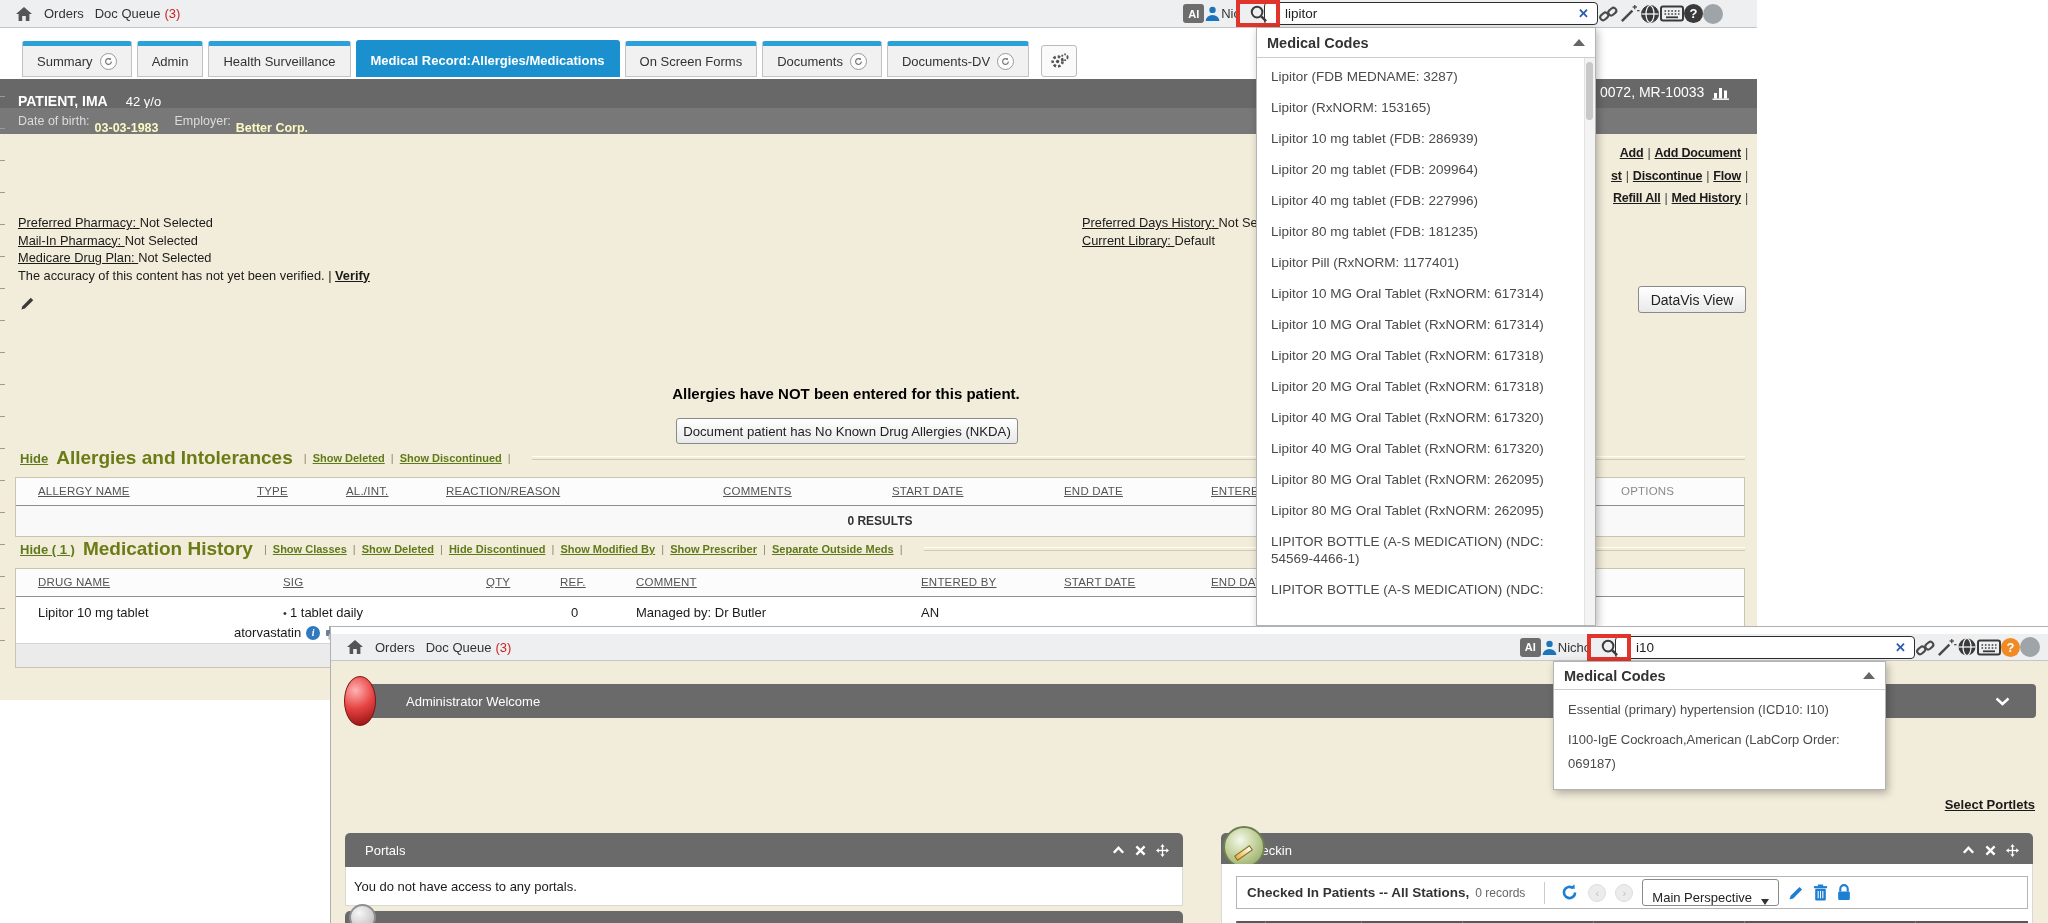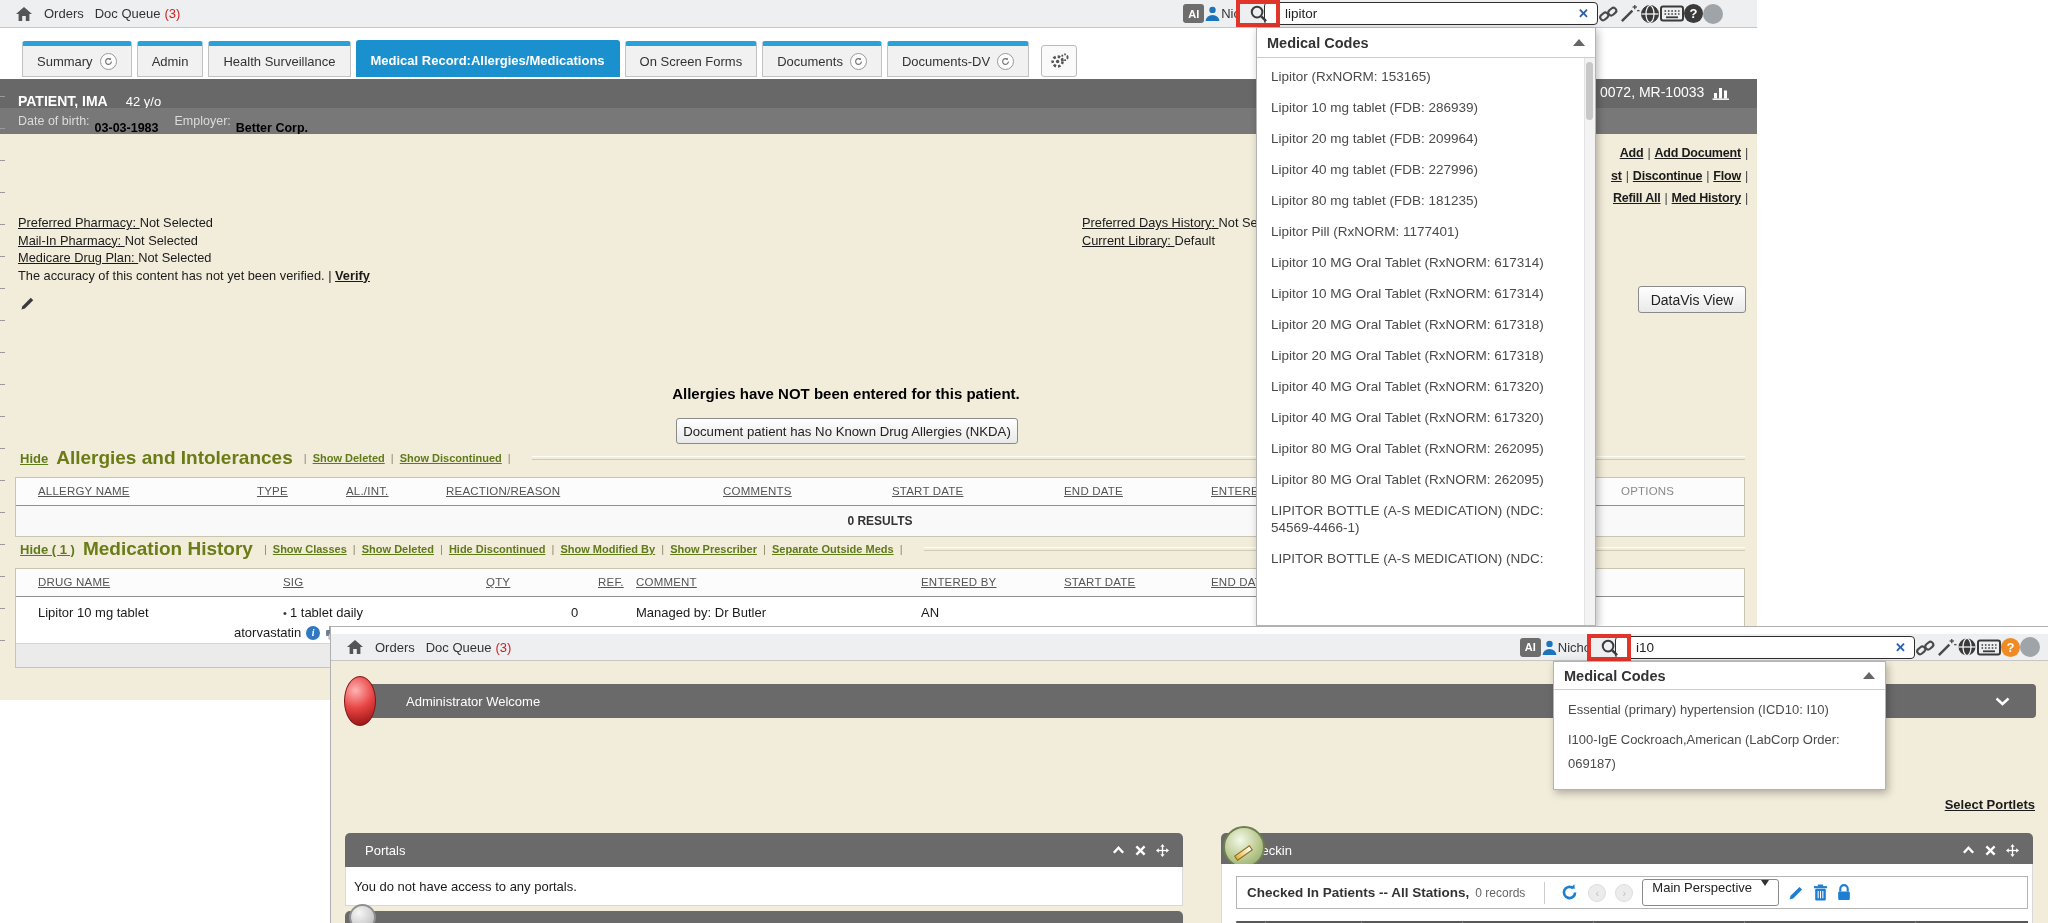--- a/index.html
+++ b/index.html
@@ -30,21 +30,21 @@
   .tab.active{background:#1b90ce;border-color:#1b90ce;color:#fff;font-weight:bold;height:31px}
   .tab-badge{width:15px;height:15px;border:1px solid #9a9a9a;border-radius:50%;background:#fdfdfd;display:flex;align-items:center;justify-content:center;flex:none}
   .tool-btn{width:34px;height:30px;border:1px solid #bbb;background:#fafafa;border-radius:3px;display:flex;align-items:center;justify-content:center;margin-left:7px}
 
   
   .pbanner1{left:0;top:79px;width:1757px;height:44px;background:#686868;color:#fff;display:flex;align-items:center;padding-left:18px;box-sizing:border-box}
   .pbanner1 .pname{font-weight:bold;font-size:14px}
   .pbanner1 .page{font-size:13px;margin-left:18px}
   .pbanner-ids{position:absolute;left:1600px;top:5px;display:flex;align-items:center;gap:8px;font-size:14px}
   .pbanner2{left:0;top:108px;width:1757px;height:26px;background:#787878;color:#dcdcdc;display:flex;align-items:center;padding-left:18px;font-size:12.5px;box-sizing:border-box}
-  .pbanner2 b{color:#000000;margin:14px 16px 0 5px}
+  .pbanner2 b{color:#fef9c3;margin:14px 16px 0 5px}
 
   .beige{left:0;top:134px;width:1757px;height:566px;background:#f2ecda}
   .left-ruler{left:0;top:96px;width:5px;height:570px;background:repeating-linear-gradient(to bottom,#9a9a9a 0 1px,transparent 1px 32px)}
 
   
   .ulink{text-decoration:underline}
   .act-links{left:1450px;top:142px;width:302px;text-align:right;font-weight:bold;font-size:12.5px;color:#1a1a1a;line-height:22.5px;letter-spacing:-0.2px}
   .pipe::after{content:"|"}
   .pipe{font-weight:normal;color:#444;margin:0 4px}
   .info-block{font-size:12.8px;line-height:17.5px;color:#1a1a1a}
@@ -102,21 +102,21 @@
   #checkin{left:890px;top:206px;width:812px;height:91px}
   #checkin .portlet-head{padding-left:24px}
   .shell-icon{position:absolute;left:2px;top:-7px;width:42px;height:42px;border-radius:50%;background:radial-gradient(circle at 40% 32%,#f4f8e8,#b9c98f 55%,#879c5e);border:2px solid #6e7f52;box-sizing:border-box}
   .shell-pen{position:absolute;left:9px;top:22px;width:17px;height:4px;background:linear-gradient(90deg,#e8b23a,#fff);transform:rotate(-35deg);border:1px solid #8a6a1a}
   .ck-body{position:absolute;left:0;top:31px;width:812px;height:60px;background:#fff;border:1px solid #d8d8d8;border-top:none;box-sizing:border-box}
   .ck-toolbar{position:absolute;left:14px;top:12px;width:792px;height:33px;border:1px solid #b5b5b5;display:flex;align-items:center;padding:0 10px;box-sizing:border-box;gap:9px}
   .ck-summary{font-weight:bold;font-size:13.5px;color:#333;white-space:nowrap}
   .ck-records{font-size:12px;color:#666;margin-left:-3px;white-space:nowrap}
   .ck-divider{width:1px;height:22px;background:#ccc;margin:0 6px 0 10px}
   .nav-circle{width:18px;height:18px;border-radius:50%;background:#ececec;border:1px solid #ddd;color:#c2c2c2;font-size:11px;display:flex;align-items:center;justify-content:center;box-sizing:border-box}
-  .perspective{border:1px solid #8a8a8a;border-radius:3px;height:25px;display:flex;align-items:flex-start;padding:0 9px;font-size:13px;color:#222;gap:9px;background:#fff}
+  .perspective{border:1px solid #8a8a8a;border-radius:3px;height:25px;display:flex;align-items:flex-end;padding:0 9px;font-size:13px;color:#222;gap:9px;background:#fff}
   .tri-down{width:0;height:0;border-left:4.5px solid transparent;border-right:4.5px solid transparent;border-top:6px solid #333}
   .ck-thead{position:absolute;left:14px;top:57px;width:792px;height:20px;background:#585858;display:flex}
   .ck-thead span{border-left:1px solid #7d7d7d;height:100%}
 
   svg{display:block}
 </style>
 </head>
 <body>
 
 <div id="stage">
@@ -332,21 +332,21 @@
     <span class="mini-links">
       <span class="pipe"></span> <span class="ulink">Show Classes</span> <span class="pipe"></span> <span class="ulink">Show Deleted</span> <span class="pipe"></span> <span class="ulink">Hide Discontinued</span> <span class="pipe"></span> <span class="ulink">Show Modified By</span> <span class="pipe"></span> <span class="ulink">Show Prescriber</span> <span class="pipe"></span> <span class="ulink">Separate Outside Meds</span> <span class="pipe"></span>
     </span>
     <span class="ridge"></span>
   </div>
   <div class="datatable" style="left:15px;top:568px;width:1730px">
     <div class="thead">
       <span class="th" style="left:22px">DRUG NAME</span>
       <span class="th" style="left:267px">SIG</span>
       <span class="th" style="left:470px">QTY</span>
-      <span class="th" style="left:582px">REF.</span>
+      <span class="th" style="left:544px">REF.</span>
       <span class="th" style="left:620px">COMMENT</span>
       <span class="th" style="left:905px">ENTERED BY</span>
       <span class="th" style="left:1048px">START DATE</span>
       <span class="th" style="left:1195px">END DATE</span>
     </div>
     <div class="med-row">
       <span class="med-cell" style="left:22px">Lipitor 10 mg tablet</span>
       <span class="med-cell sig" style="left:267px">1 tablet daily</span>
       <span class="med-cell" style="left:555px">0</span>
       <span class="med-cell" style="left:620px">Managed by: Dr Butler</span>
@@ -365,20 +365,21 @@
     </div>
     <div class="gray-row"></div>
   </div>
 
   <div class="dropdown" style="left:1256px;top:27px;width:340px;height:599px;z-index:50">
     <div class="dd-head">
       <span>Medical Codes</span>
       <span class="tri-up"></span>
     </div>
     <div style="padding-top:3px">
+      <div class="dd-item">Lipitor (FDB MEDNAME: 3287)</div>
       <div class="dd-item">Lipitor (RxNORM: 153165)</div>
       <div class="dd-item">Lipitor 10 mg tablet (FDB: 286939)</div>
       <div class="dd-item">Lipitor 20 mg tablet (FDB: 209964)</div>
       <div class="dd-item">Lipitor 40 mg tablet (FDB: 227996)</div>
       <div class="dd-item">Lipitor 80 mg tablet (FDB: 181235)</div>
       <div class="dd-item">Lipitor Pill (RxNORM: 1177401)</div>
       <div class="dd-item">Lipitor 10 MG Oral Tablet (RxNORM: 617314)</div>
       <div class="dd-item">Lipitor 10 MG Oral Tablet (RxNORM: 617314)</div>
       <div class="dd-item">Lipitor 20 MG Oral Tablet (RxNORM: 617318)</div>
       <div class="dd-item">Lipitor 20 MG Oral Tablet (RxNORM: 617318)</div>

